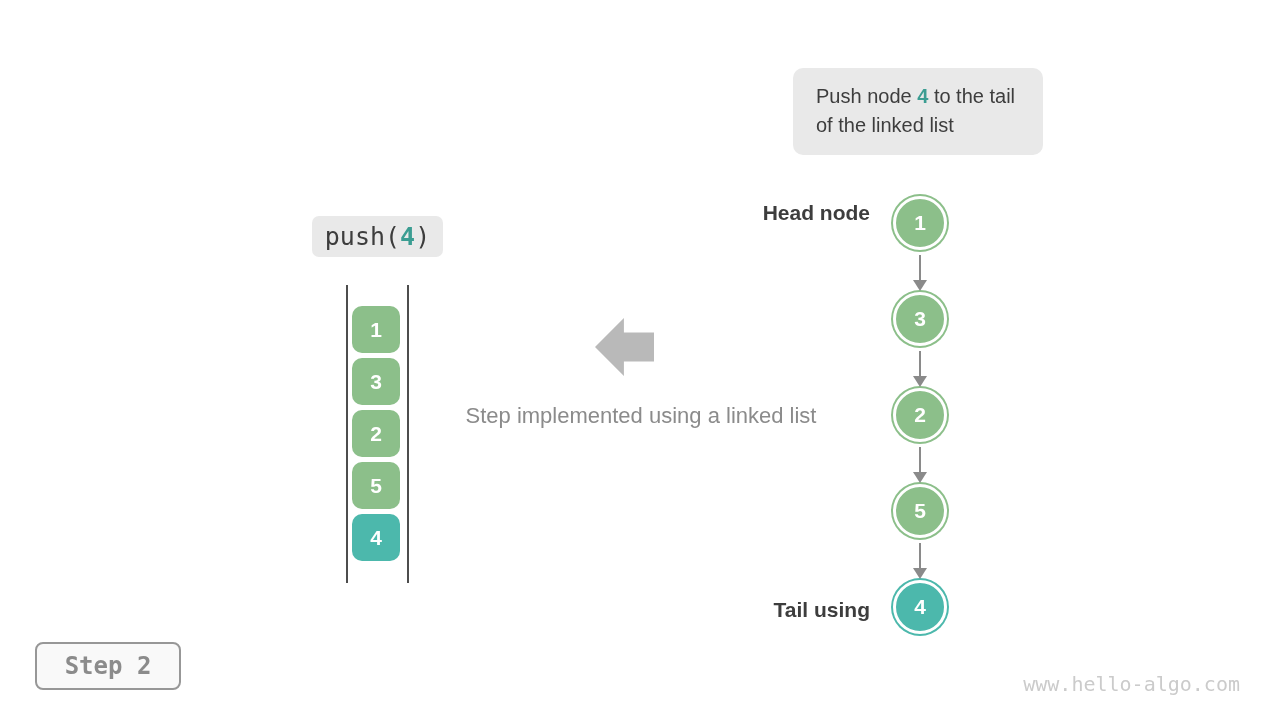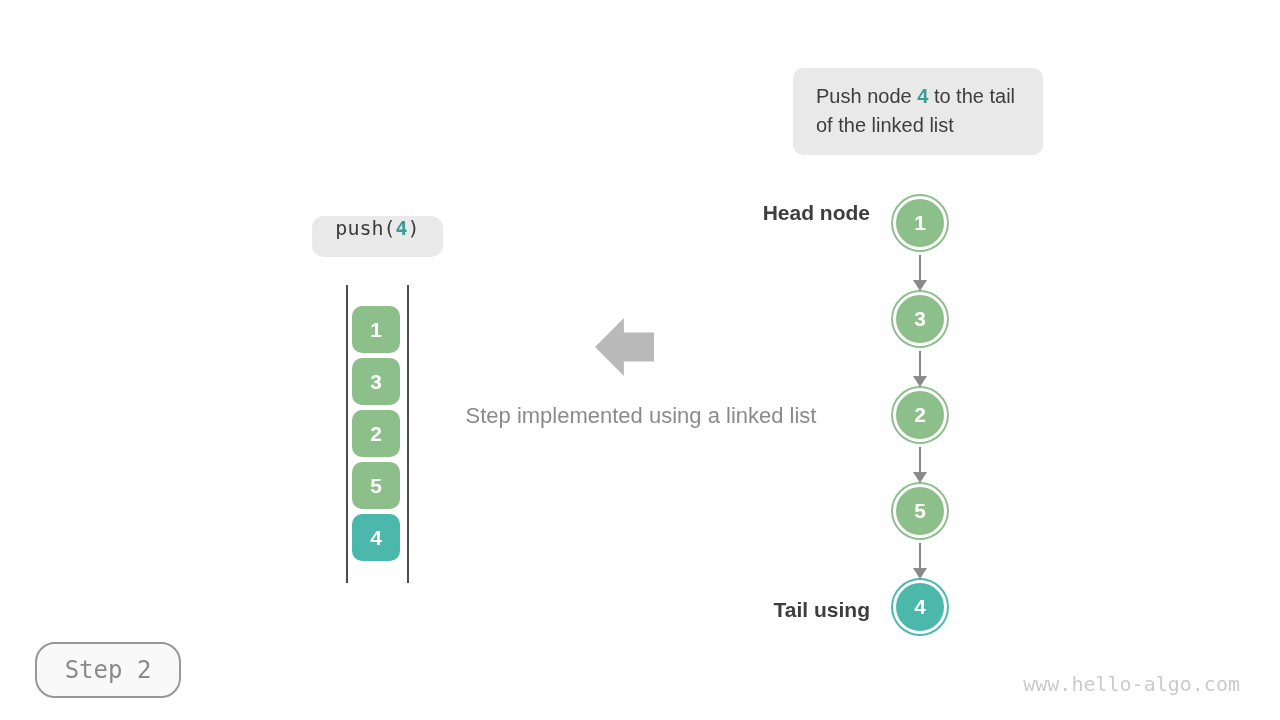--- a/index.html
+++ b/index.html
@@ -14,24 +14,24 @@
     left:793px;top:68px;width:250px;height:87px;box-sizing:border-box;
     background:var(--box-bg);border-radius:10px;
     padding:14px 20px 16px 23px;
     font-size:20px;line-height:29px;color:var(--text-dark);
   }
   .hl{color:var(--teal-text);font-weight:bold;}
 
   
   .push-box{
     left:312px;top:216px;width:131px;height:41px;box-sizing:border-box;
-    background:var(--box-bg);border-radius:12px;
+    background:var(--box-bg);border-radius:7px;
     font-family:"DejaVu Sans Mono","Liberation Mono",monospace;
-    font-size:20px;color:var(--text-dark);
-    display:flex;justify-content:center;
+    font-size:25px;color:var(--text-dark);
+    display:flex;align-items:center;justify-content:center;
   }
 
   
   .vline{width:2px;background:var(--line-dark);top:285px;height:298px;}
   .queue-stack{left:352px;top:306px;width:48px;display:flex;flex-direction:column;gap:5px;}
   .qitem{
     width:48px;height:47px;border-radius:10px;background:var(--green);
     color:#ffffff;font-weight:bold;font-size:21px;
     display:flex;align-items:center;justify-content:center;
   }
@@ -66,25 +66,25 @@
     border-left:7px solid transparent;border-right:7px solid transparent;
     border-top:11px solid var(--arrow-line);
   }
   .side-label{
     left:700px;width:170px;text-align:right;height:30px;line-height:30px;
     font-size:21px;font-weight:bold;color:var(--text-dark);
   }
 
   
   .step-box{
-    left:35px;top:642px;width:146px;height:56px;box-sizing:border-box;
-    background:#f9f9f9;border:2px solid var(--step-border);border-radius:20px;
+    left:35px;top:642px;width:146px;height:48px;box-sizing:border-box;
+    background:#f9f9f9;border:2px solid var(--step-border);border-radius:8px;
     display:flex;align-items:center;justify-content:center;
     font-family:"DejaVu Sans Mono","Liberation Mono",monospace;
-    font-size:24px;font-weight:normal;color:var(--text-gray);
+    font-size:24px;font-weight:bold;color:var(--text-gray);
   }
 
   
   .watermark{
     right:40px;bottom:24px;
     font-family:"DejaVu Sans Mono","Liberation Mono",monospace;
     font-size:20px;color:var(--watermark);
   }
 </style>
 </head>

